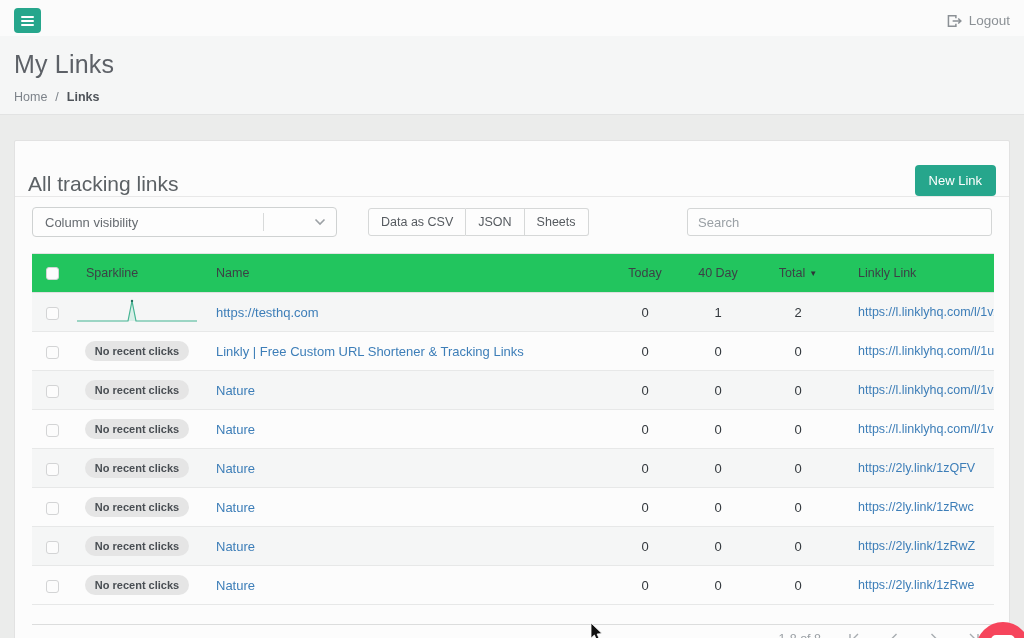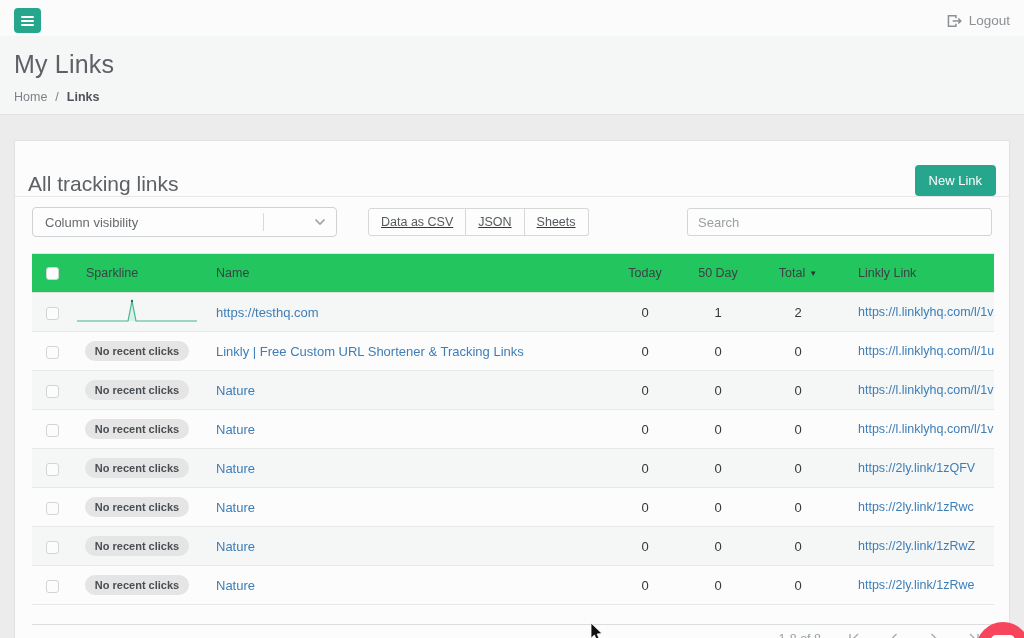--- a/index.html
+++ b/index.html
@@ -47,21 +47,21 @@
   }
   
   .toolbar { margin:10px 17px 0; display:flex; align-items:center; height:30px; }
   .colvis-select {
     width:305px; height:30px; border:1px solid #cfd2d2; border-radius:4px; background:#fdfdfd;
     display:flex; align-items:center; padding-left:12px; font-size:13px; color:#666b70; cursor:pointer;gap:41px;
   }
   .colvis-select .spacer { flex:1; }
   .colvis-select .vdiv { width:1px; height:18px; background:#d8dada; margin-right:9px; }
   .colvis-select svg { margin-right:10px; display:block; }
-  .export-group { display:flex; margin-left:31px;text-decoration:underline; }
+  .export-group { display:flex; margin-left:31px; }
   .export-btn {
     height:28px; padding:0 12px; background:#fdfdfd; border:1px solid #d6d8d8; border-left:none;
     font-size:12.5px; color:#565b60; cursor:pointer; display:flex; align-items:center;
   }
   .export-btn:first-child { border-left:1px solid #d6d8d8; border-radius:3px 0 0 3px; }
   .export-btn:last-child { border-radius:0 3px 3px 0; }
   .search-input {
     margin-left:auto; width:305px; height:28px; border:1px solid #d4d6d6; border-radius:3px;
     background:#fdfdfd; padding:0 10px; font-size:13px; color:#40454a;
     font-family:"Liberation Sans","DejaVu Sans",sans-serif;
@@ -168,21 +168,21 @@
           <col style="width:80px">
           <col style="width:80px">
           <col style="width:156px">
       </colgroup>
       <thead>
         <tr>
           <th class="c"><span class="checkbox"></span></th>
           <th class="pad">Sparkline</th>
           <th class="pad">Name</th>
           <th class="c">Today</th>
-          <th class="c">50 Day</th>
+          <th class="c">40 Day</th>
           <th class="c">
             <span>Total</span><span class="sort-ind">▼</span>
           </th>
           <th class="pad-link">Linkly Link</th>
         </tr>
       </thead>
       <tbody>
         <tr>
           <td class="c"><span class="checkbox"></span></td>
           <td class="c">

